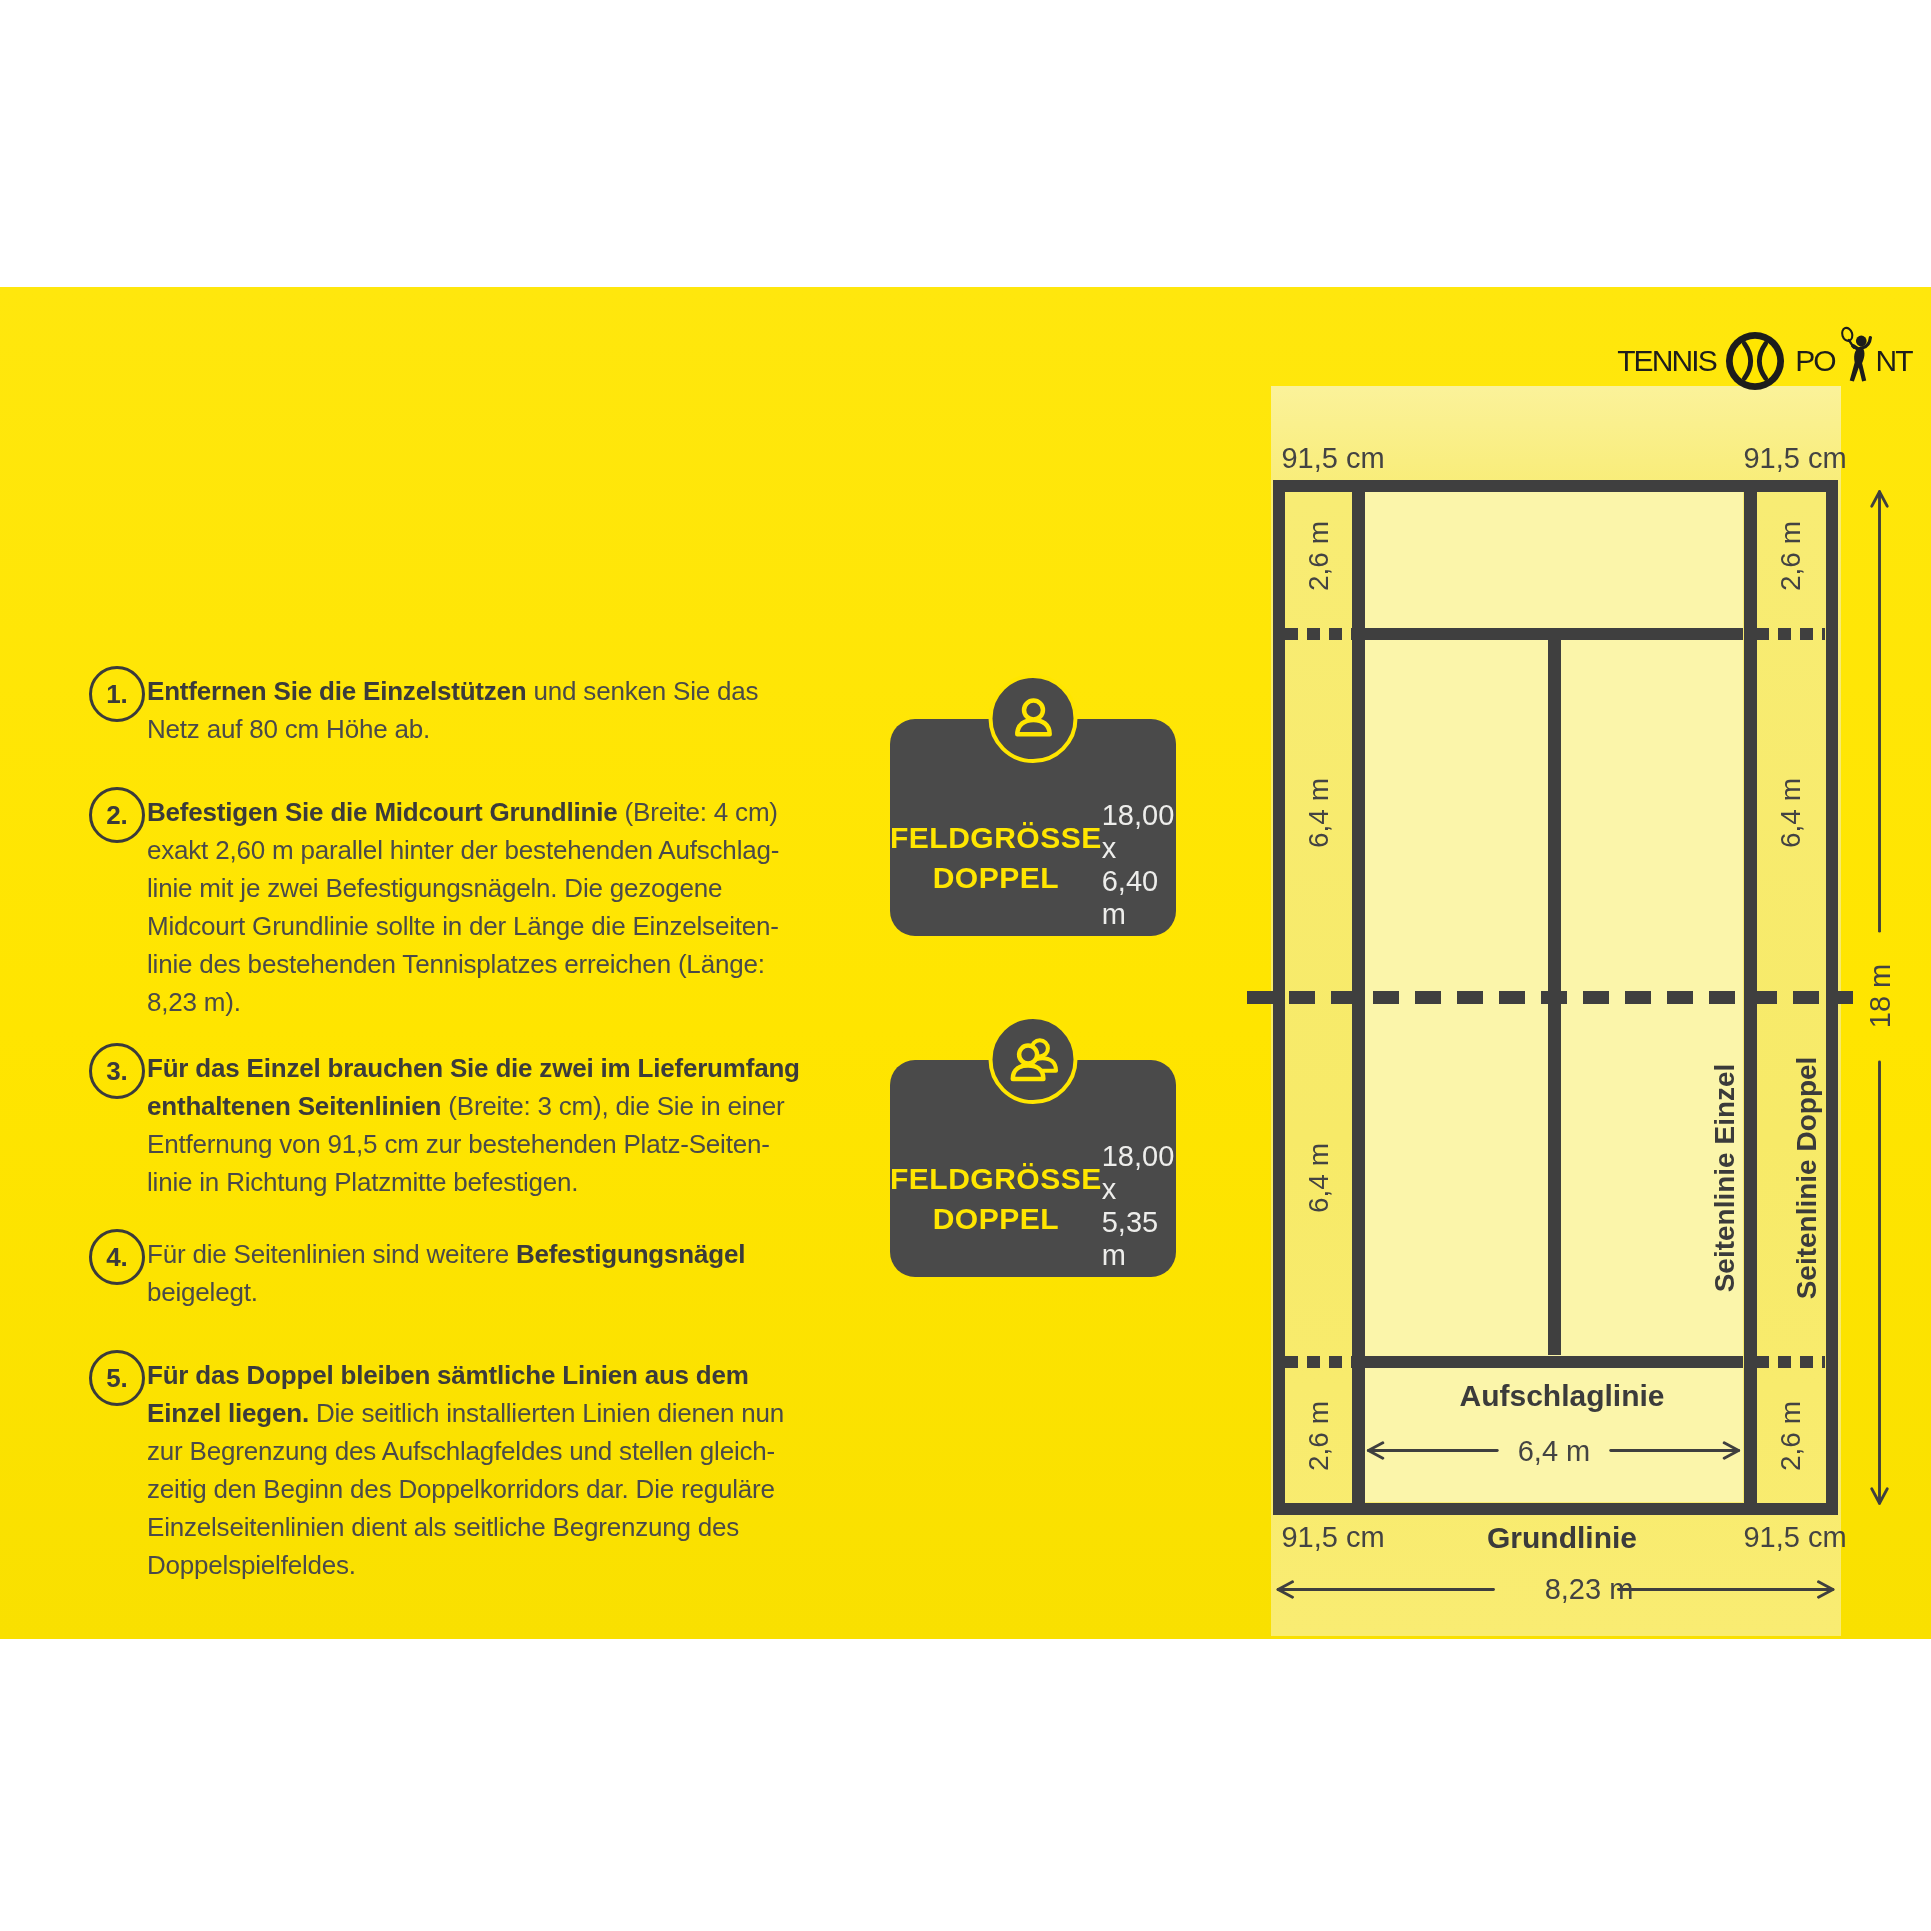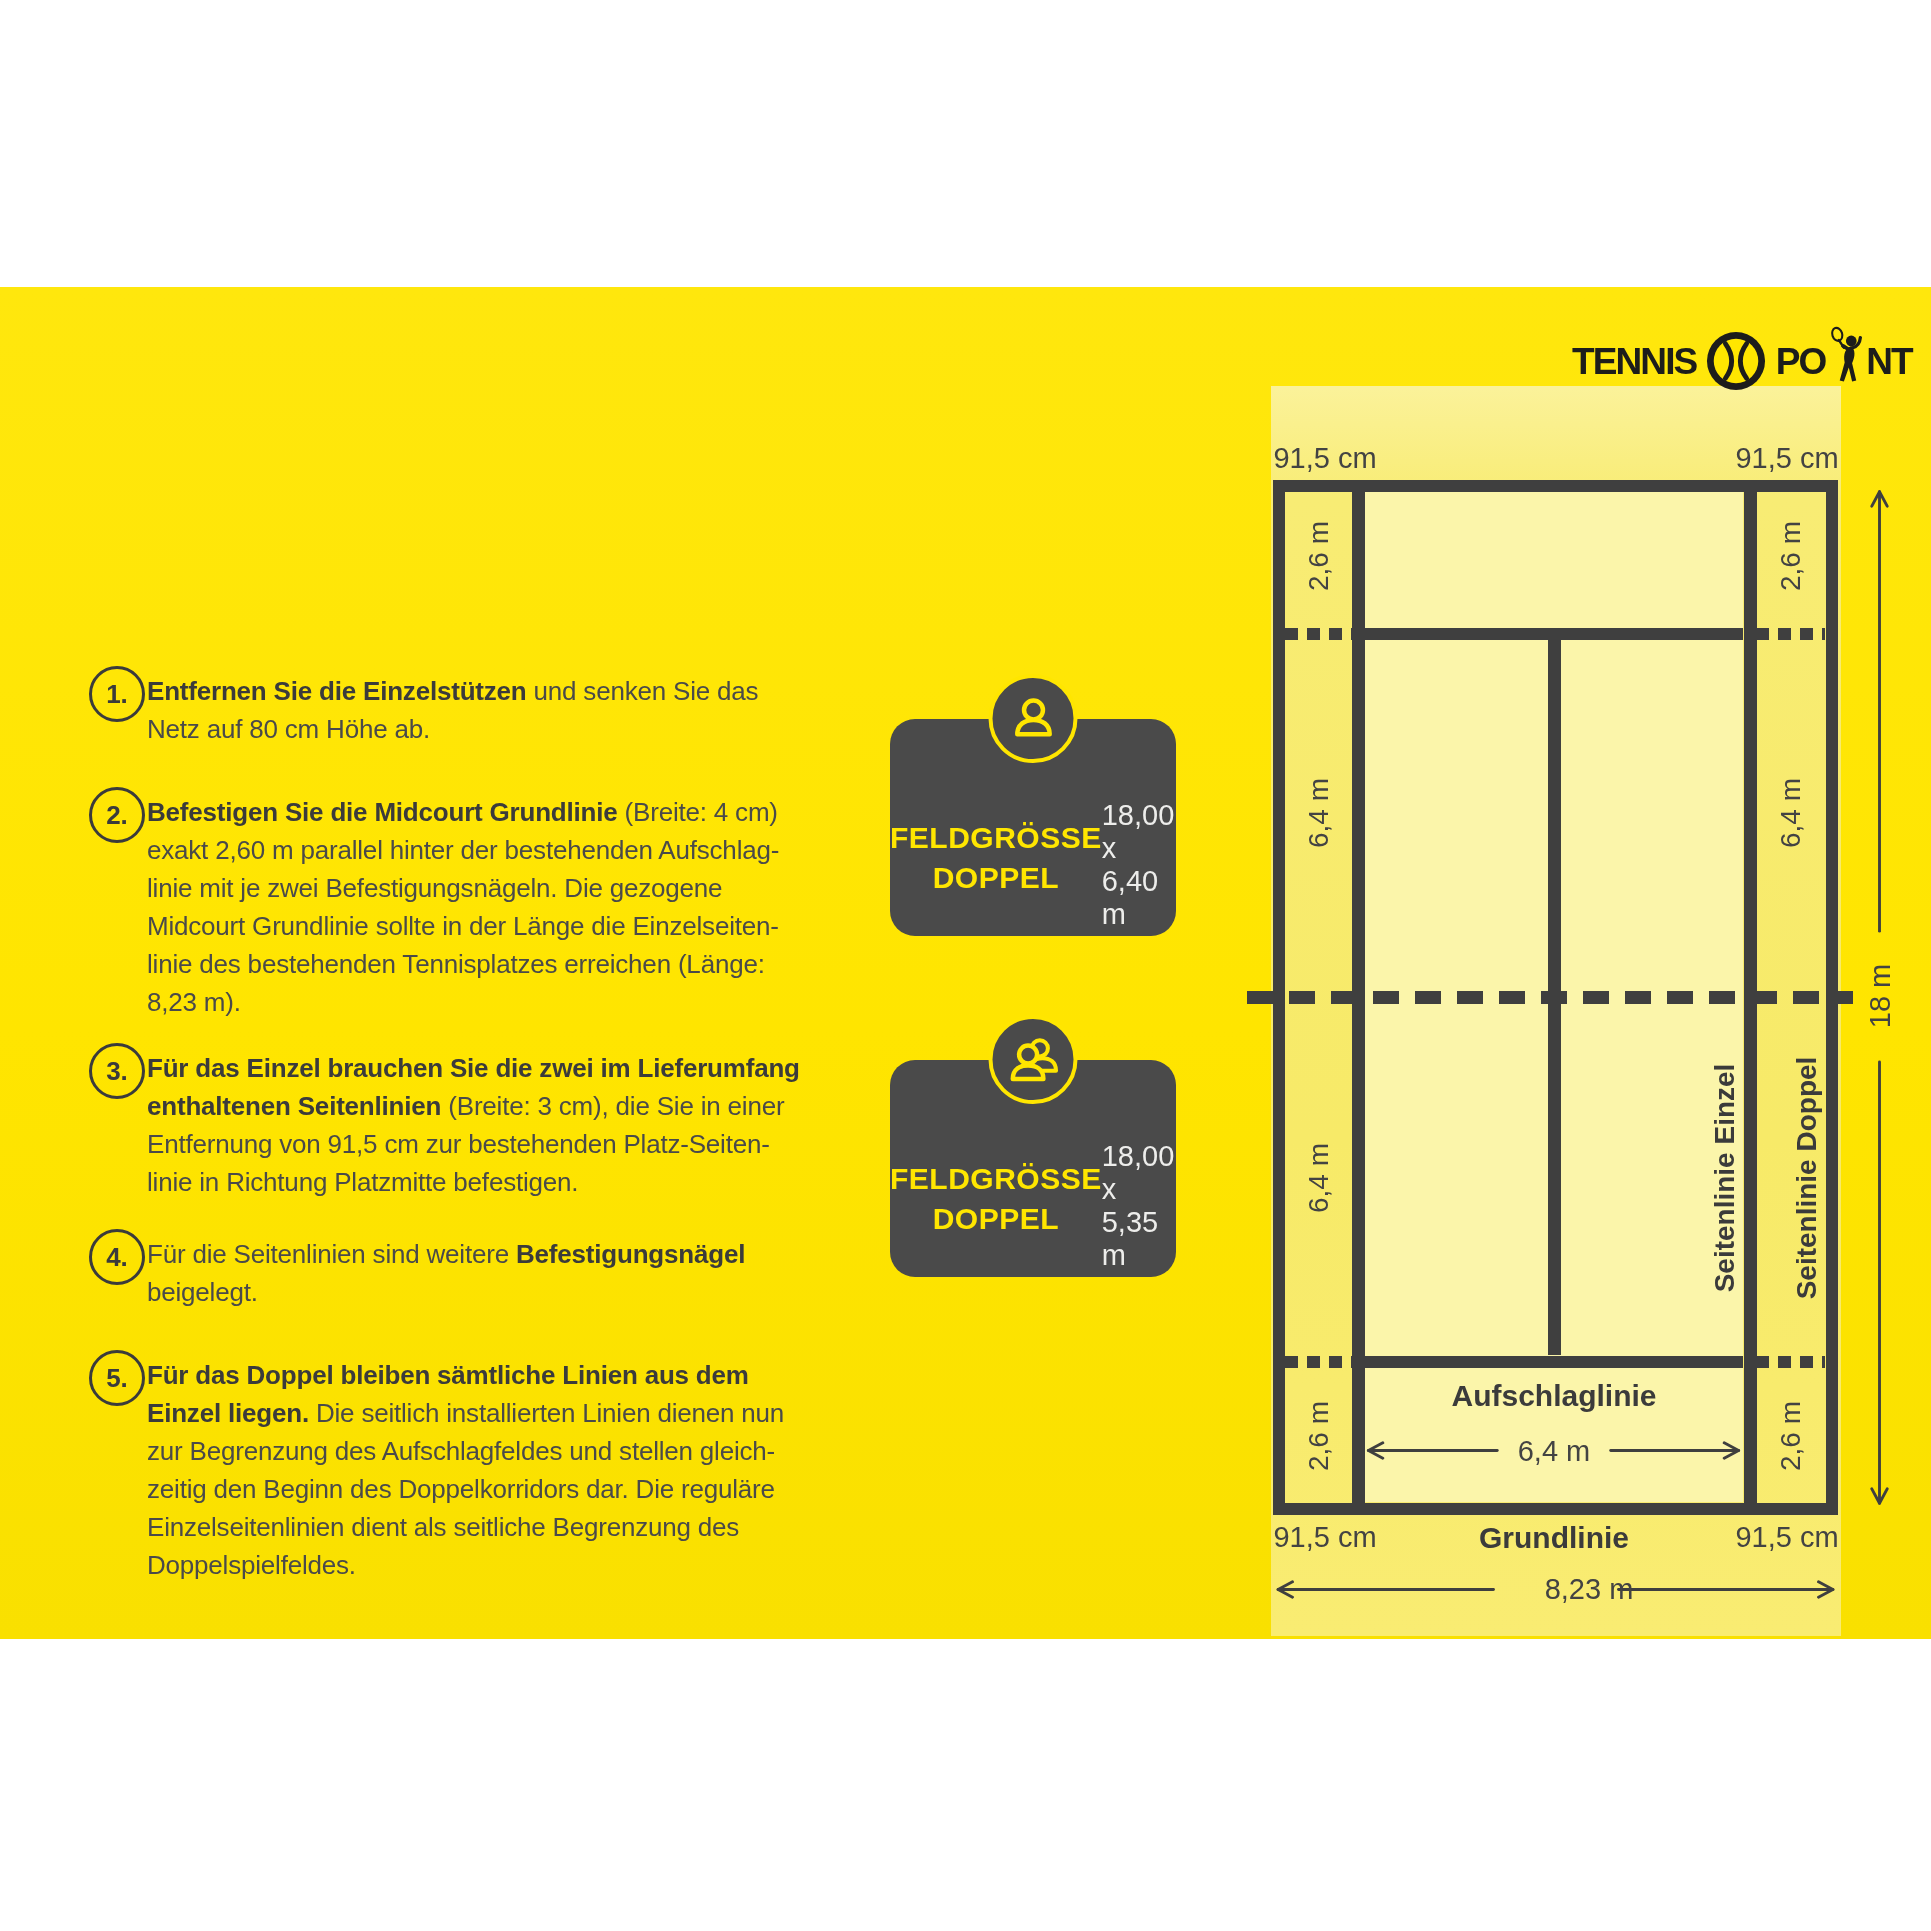--- a/index.html
+++ b/index.html
@@ -14,21 +14,21 @@
   .band{position:absolute;left:1271px;top:386px;width:570px;height:1250px;
           background:linear-gradient(180deg,#fbf29a 0%,#f8ec74 9%,#f7ea68 60%,#f9ec72 100%);}
   .inner-court{position:absolute;left:1364px;top:492px;width:379px;height:1010px;background:var(--inner);}
 
   .title{position:absolute;left:108px;top:395px;font-size:120px;line-height:128px;
          font-weight:bold;color:#3D3D3D;letter-spacing:-1.9px;white-space:nowrap;}
   .title-line span{display:inline-block;transform:scaleX(.9);transform-origin:0 50%;}
 
   
   .logo{position:absolute;top:330px;right:19.3px;height:62px;display:flex;align-items:center;gap:9.7px;}
-  .logo-word{font-weight:bold;font-size:37px;letter-spacing:-1.9px;color:var(--logo_black);line-height:1;}
+  .logo-word{font-weight:normal;font-size:30px;letter-spacing:-1.9px;color:var(--logo_black);line-height:1;}
   .logo-ball{width:60px;height:60px;}
   .logo-player{width:33px;height:62px;margin:0 -5.8px;position:relative;top:-5.8px;}
 
   
   .step{position:absolute;left:89px;width:801px;}
   .step-circle{position:absolute;left:0;top:-5.8px;width:50px;height:50px;border:3.9px solid #3B3B3B;
                border-radius:50%;display:flex;align-items:center;justify-content:center;}
   .step-num{font-weight:bold;font-size:26px;color:#3B3B3B;}
   .step-text{margin-left:58px;font-size:26px;line-height:38px;letter-spacing:-0.2px;
              color:#4A4A4A;white-space:pre-line;}
@@ -48,21 +48,21 @@
   
   .cl{position:absolute;background:var(--dark);}
   .court-outer{position:absolute;left:1273px;top:480px;width:565px;height:1035px;
                border:12.6px solid var(--dark);box-sizing:border-box;}
   .dash-h{position:absolute;height:11.6px;
           background:repeating-linear-gradient(90deg,var(--dark) 0 12.6px,transparent 12.6px 22px);}
   .net-dash{position:absolute;left:1247px;top:991px;width:606px;height:12.6px;
           background:repeating-linear-gradient(90deg,var(--dark) 0 26px,transparent 26px 42px);}
 
   .court-label{position:absolute;font-size:29px;color:#434343;white-space:nowrap;
-               transform:translate(-50%,0);}
+               transform:translate(-50%,0);margin-left:8px;}
   .court-label.b{font-weight:bold;font-size:30px;color:#3B3B3B;}
   .rot{position:absolute;font-size:28px;color:#434343;white-space:nowrap;
        transform:translate(-50%,-50%) rotate(-90deg);}
   .rot.b{font-weight:bold;color:#3B3B3B;}
   .arrow-svg{position:absolute;}
   .arrow-label{position:absolute;font-size:29px;color:#434343;white-space:nowrap;
                transform:translate(-50%,-50%);}
   .arrow-label.rotl{transform:translate(-50%,-50%) rotate(-90deg);}
 </style>
 </head>

